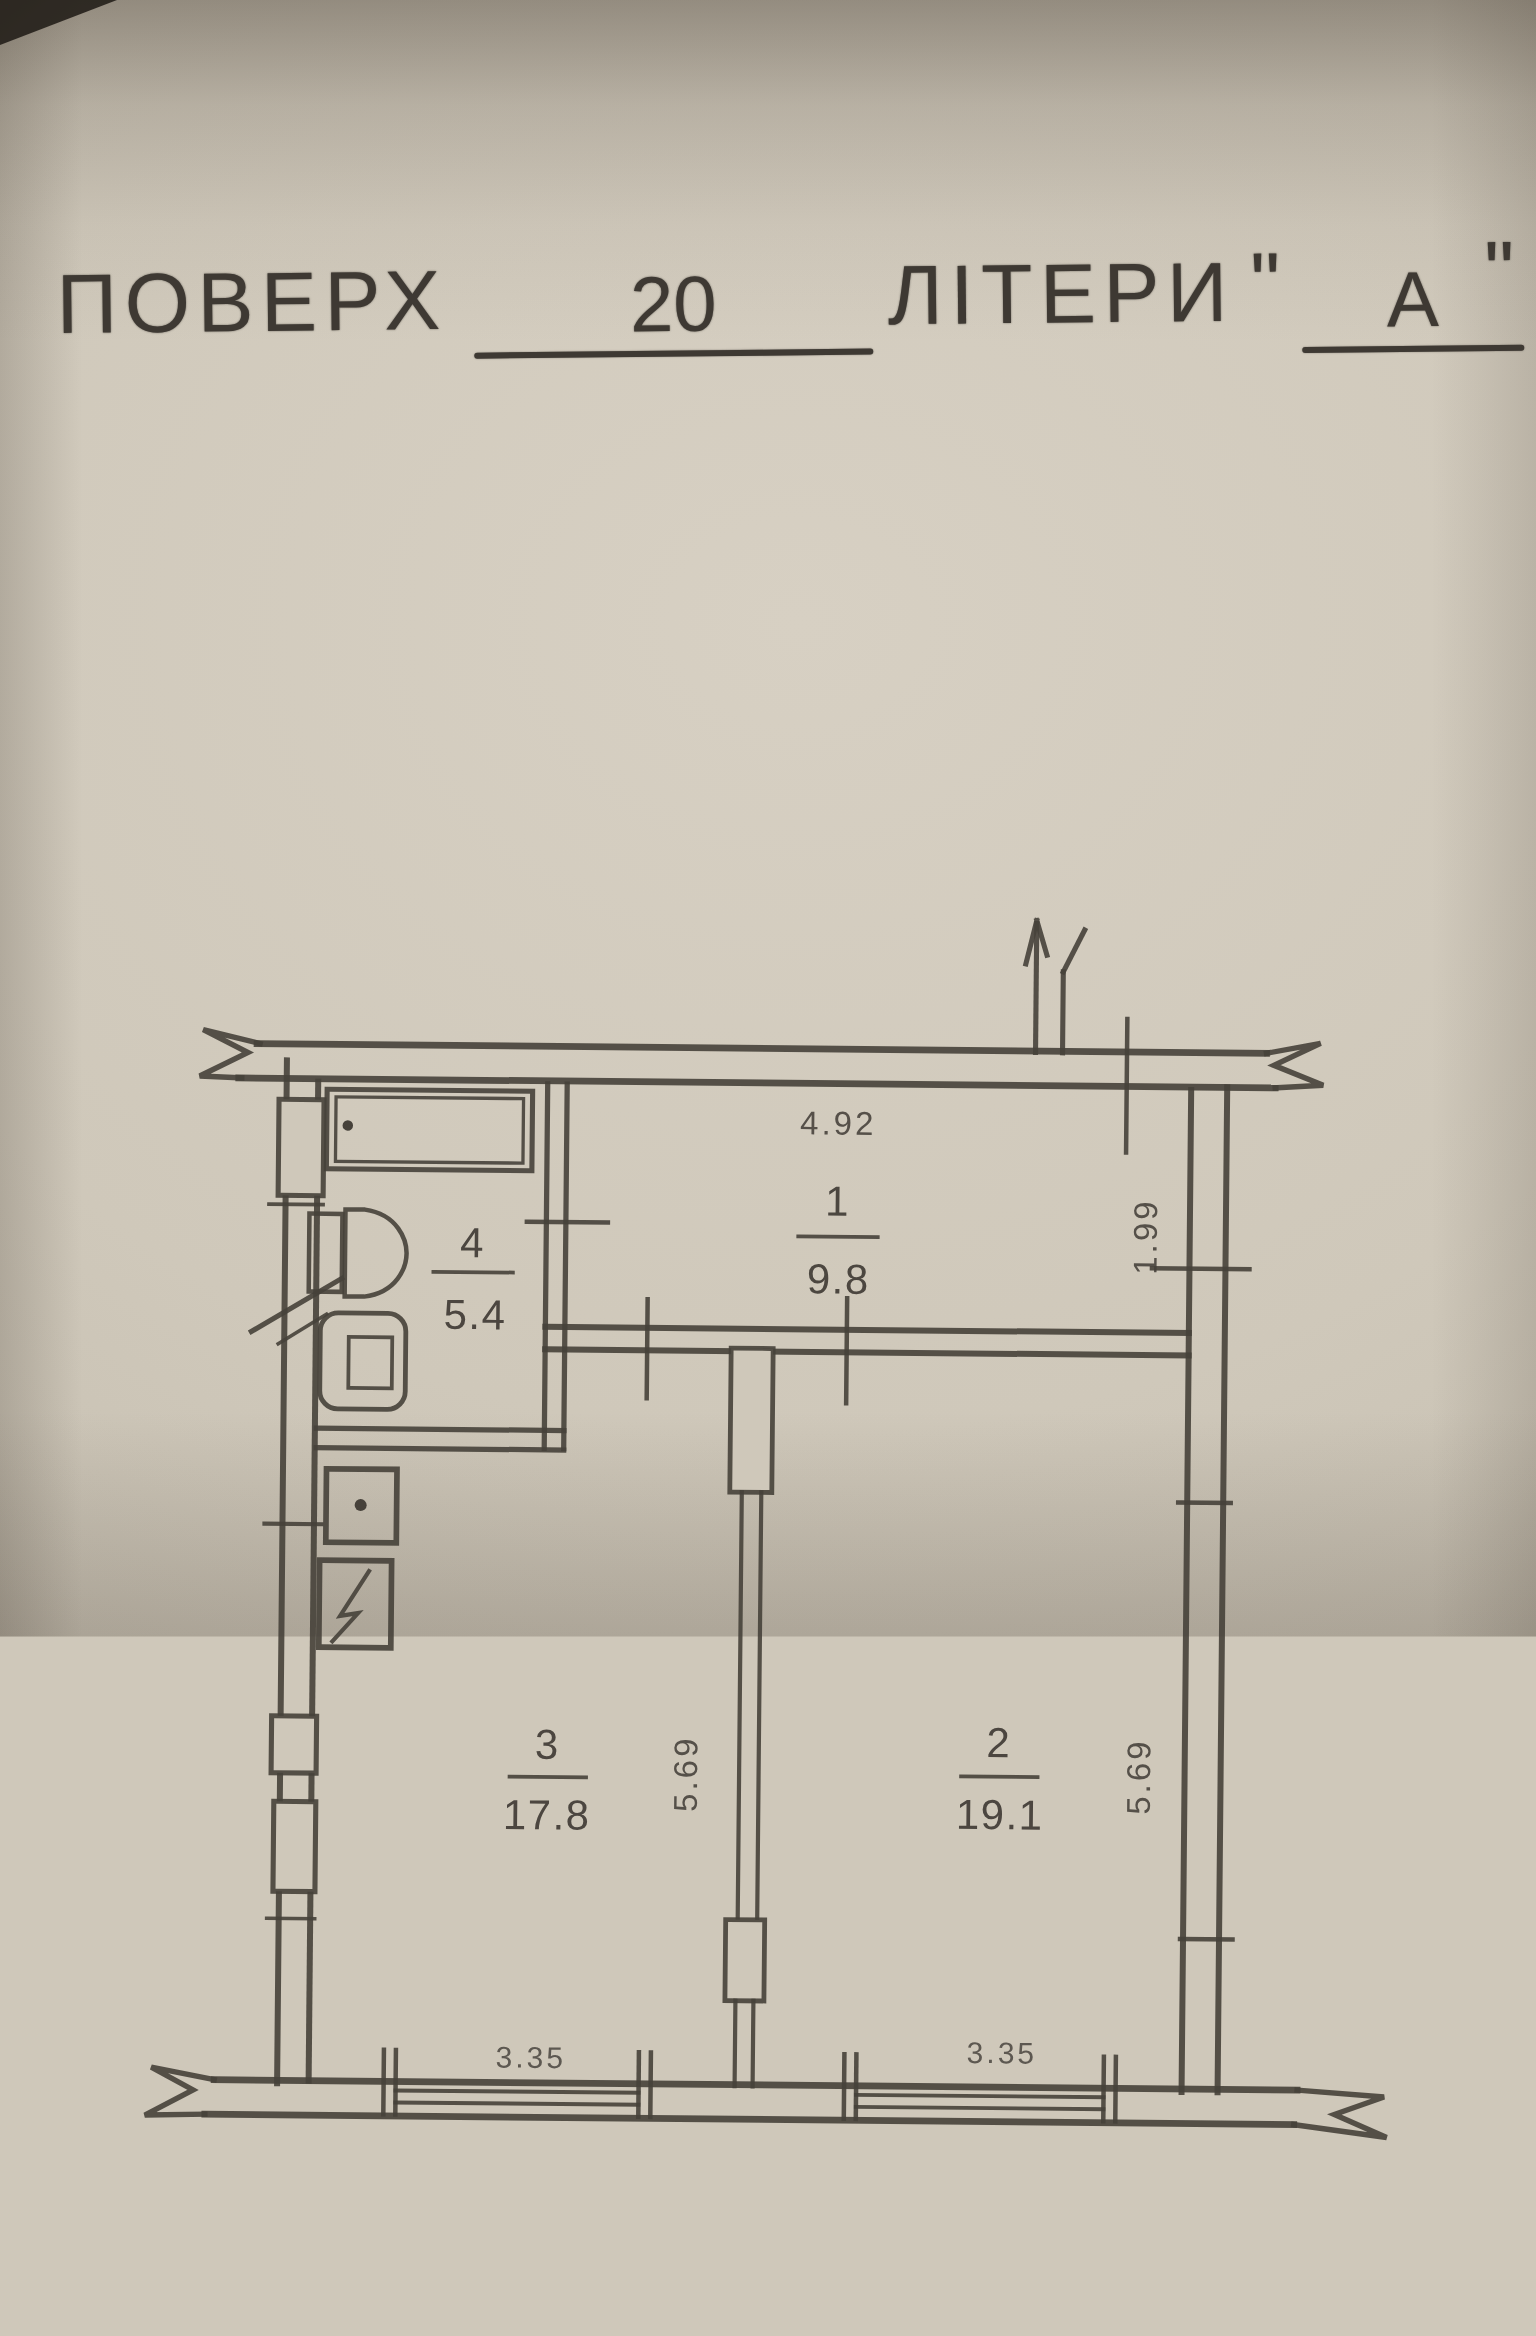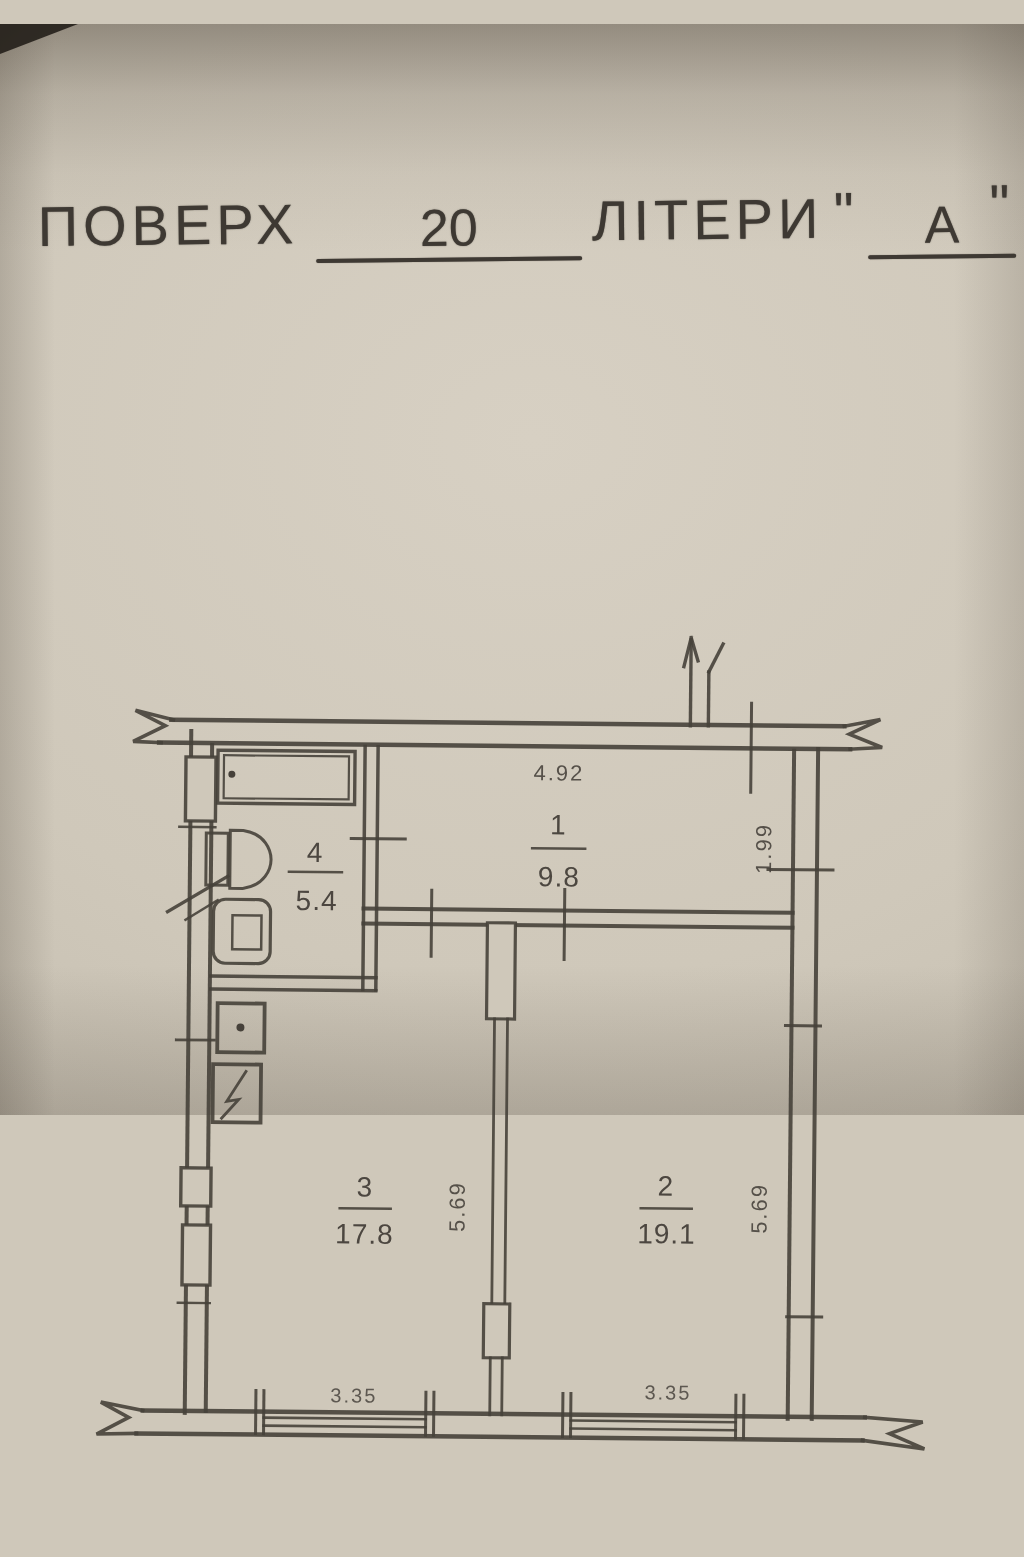--- a/index.html
+++ b/index.html
@@ -9,21 +9,20 @@
     background:#cfc8ba;
   }
   .paper{
     position:relative;width:1024px;height:1091px;
     background:
       linear-gradient(180deg, rgba(64,55,44,.42) 0, rgba(64,55,44,.18) 70px, rgba(64,55,44,.05) 150px, rgba(64,55,44,0) 230px),
       linear-gradient(90deg, rgba(55,46,36,.20) 0, rgba(55,46,36,0) 55px),
       linear-gradient(270deg, rgba(55,46,36,.15) 0, rgba(55,46,36,0) 70px),
       linear-gradient(0deg, rgba(55,46,36,.20) 0, rgba(55,46,36,0) 150px),
       radial-gradient(120% 90% at 52% 38%, #d7d0c3 0%, #cfc8ba 55%, #c2bbad 100%);
-    margin-top: 24px;
   }
   .corner-shadow{
     position:absolute;left:0;top:0;width:78px;height:30px;
     background:#241f19;
     clip-path:polygon(0 0,100% 0,0 100%);
     opacity:.9;
   }
   .title{
     position:absolute;left:0;top:0;width:1024px;height:120px;
     transform:rotate(-0.6deg);transform-origin:40px 220px;

